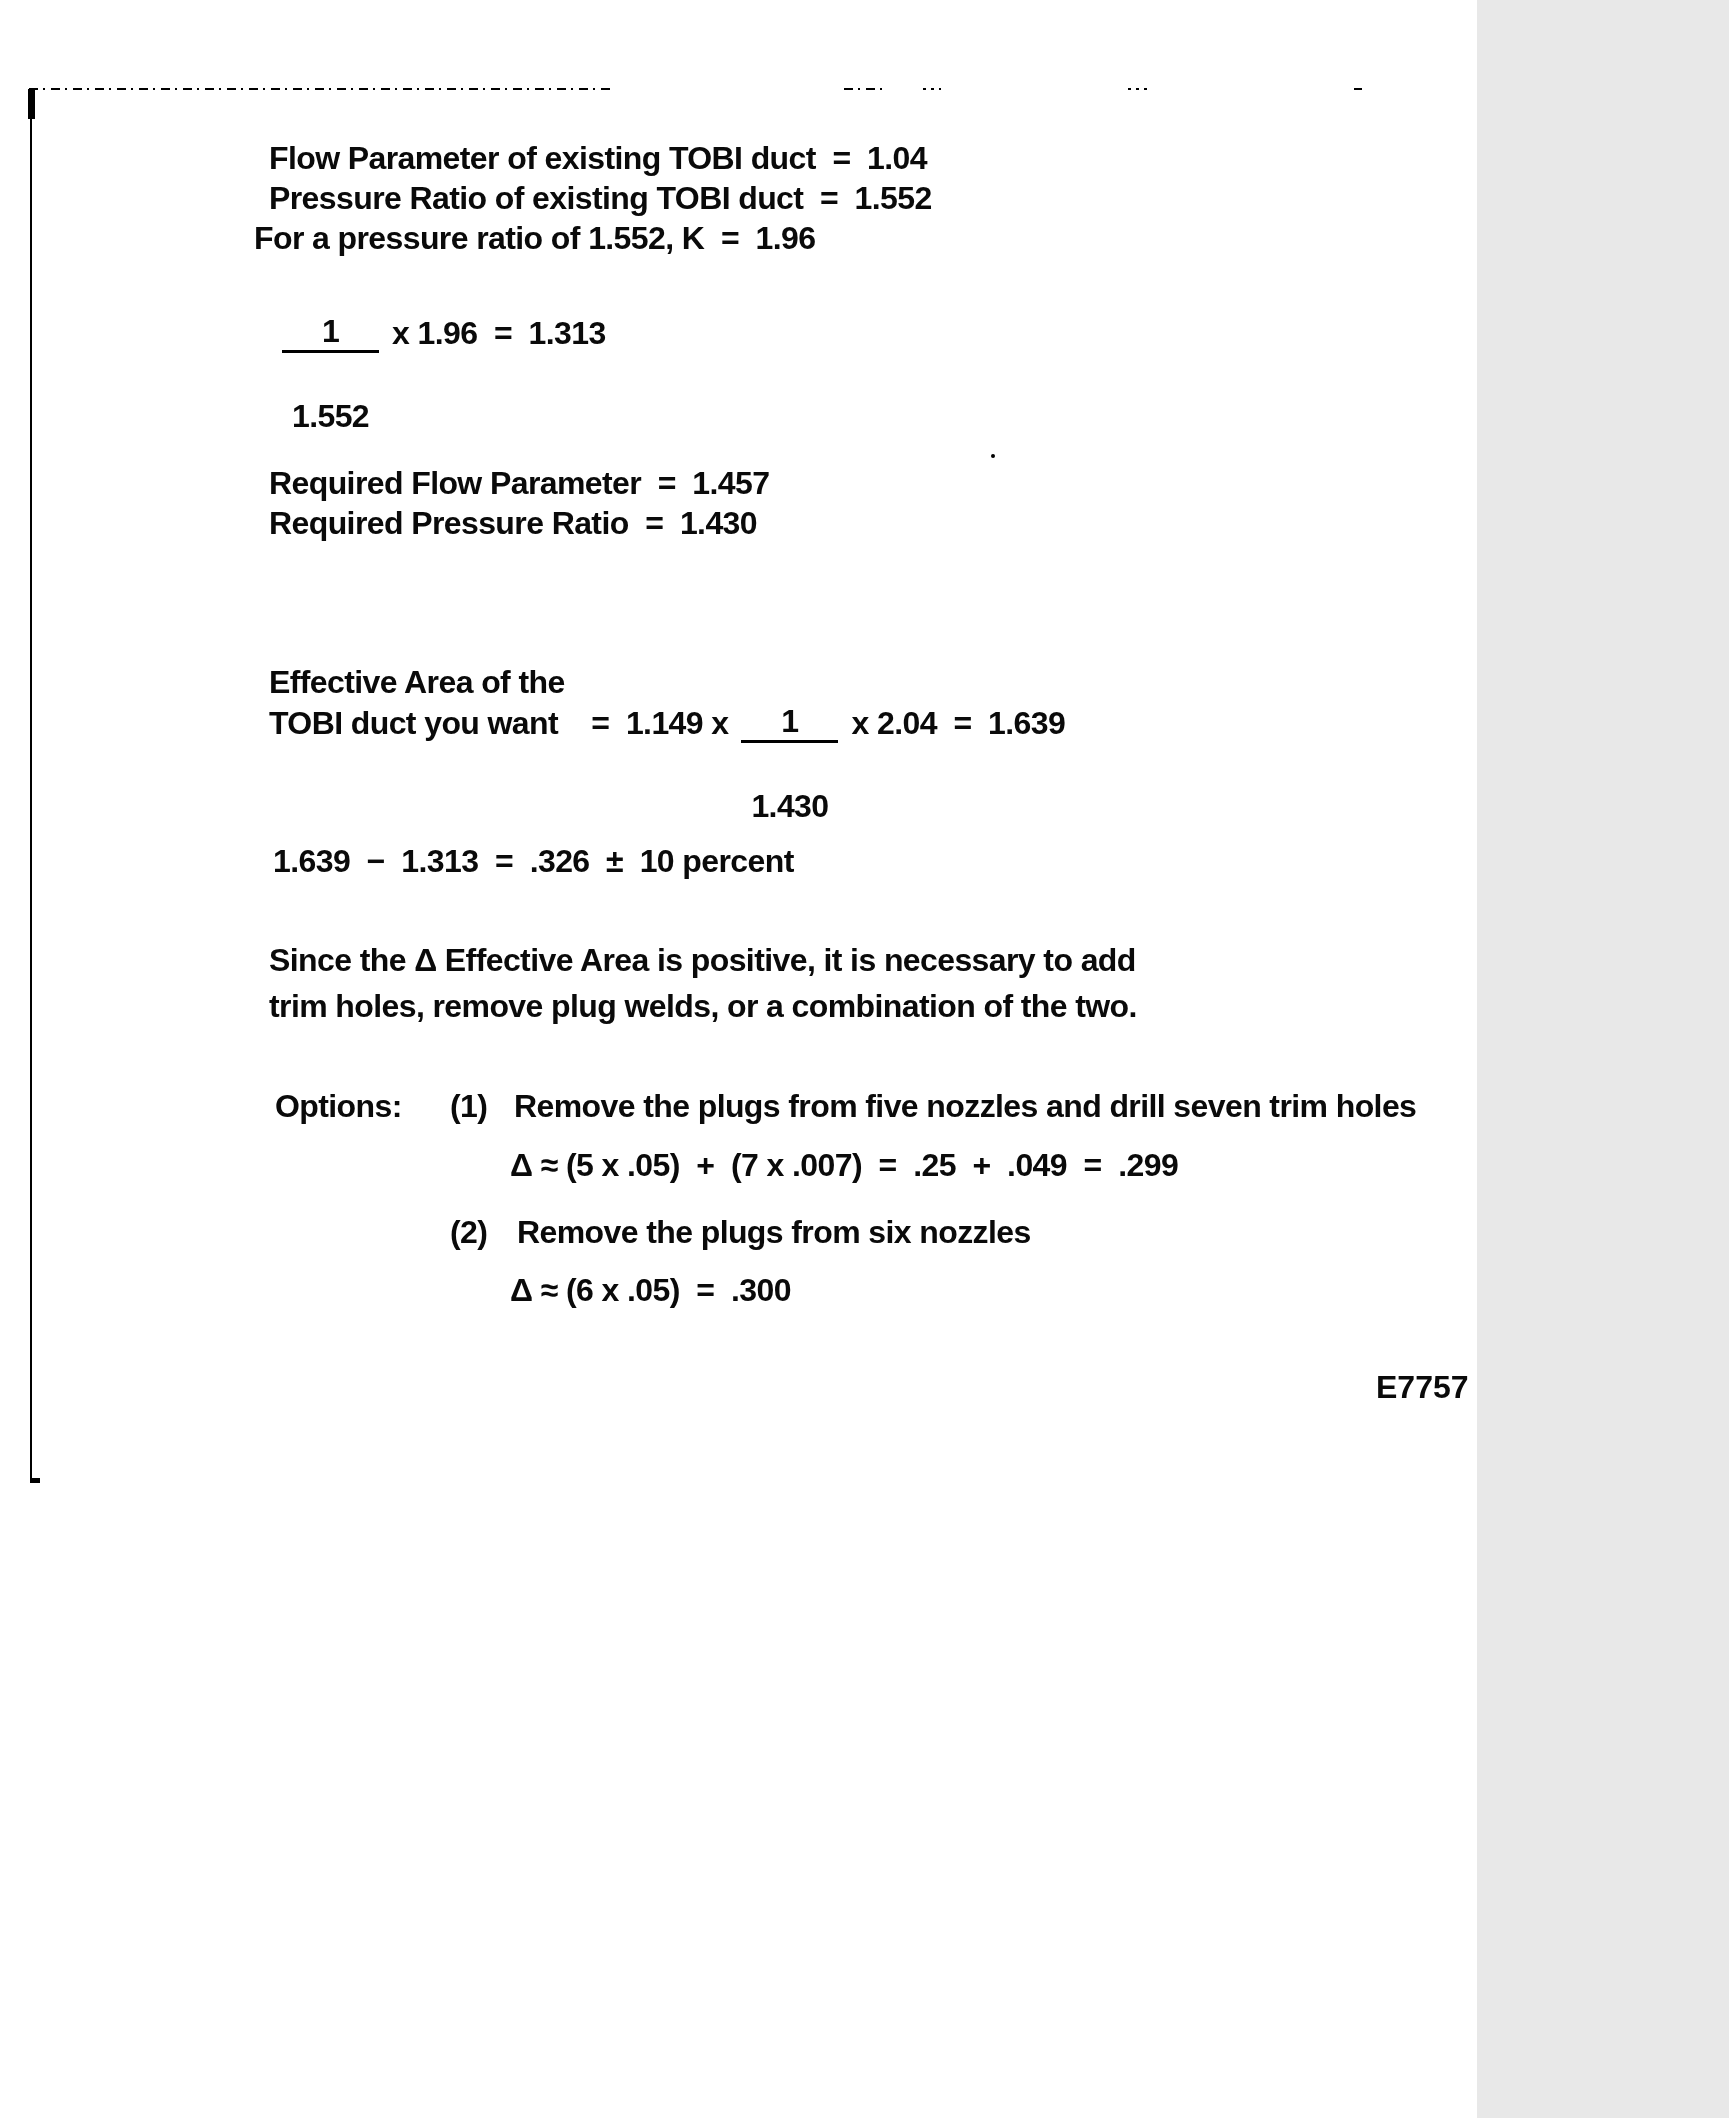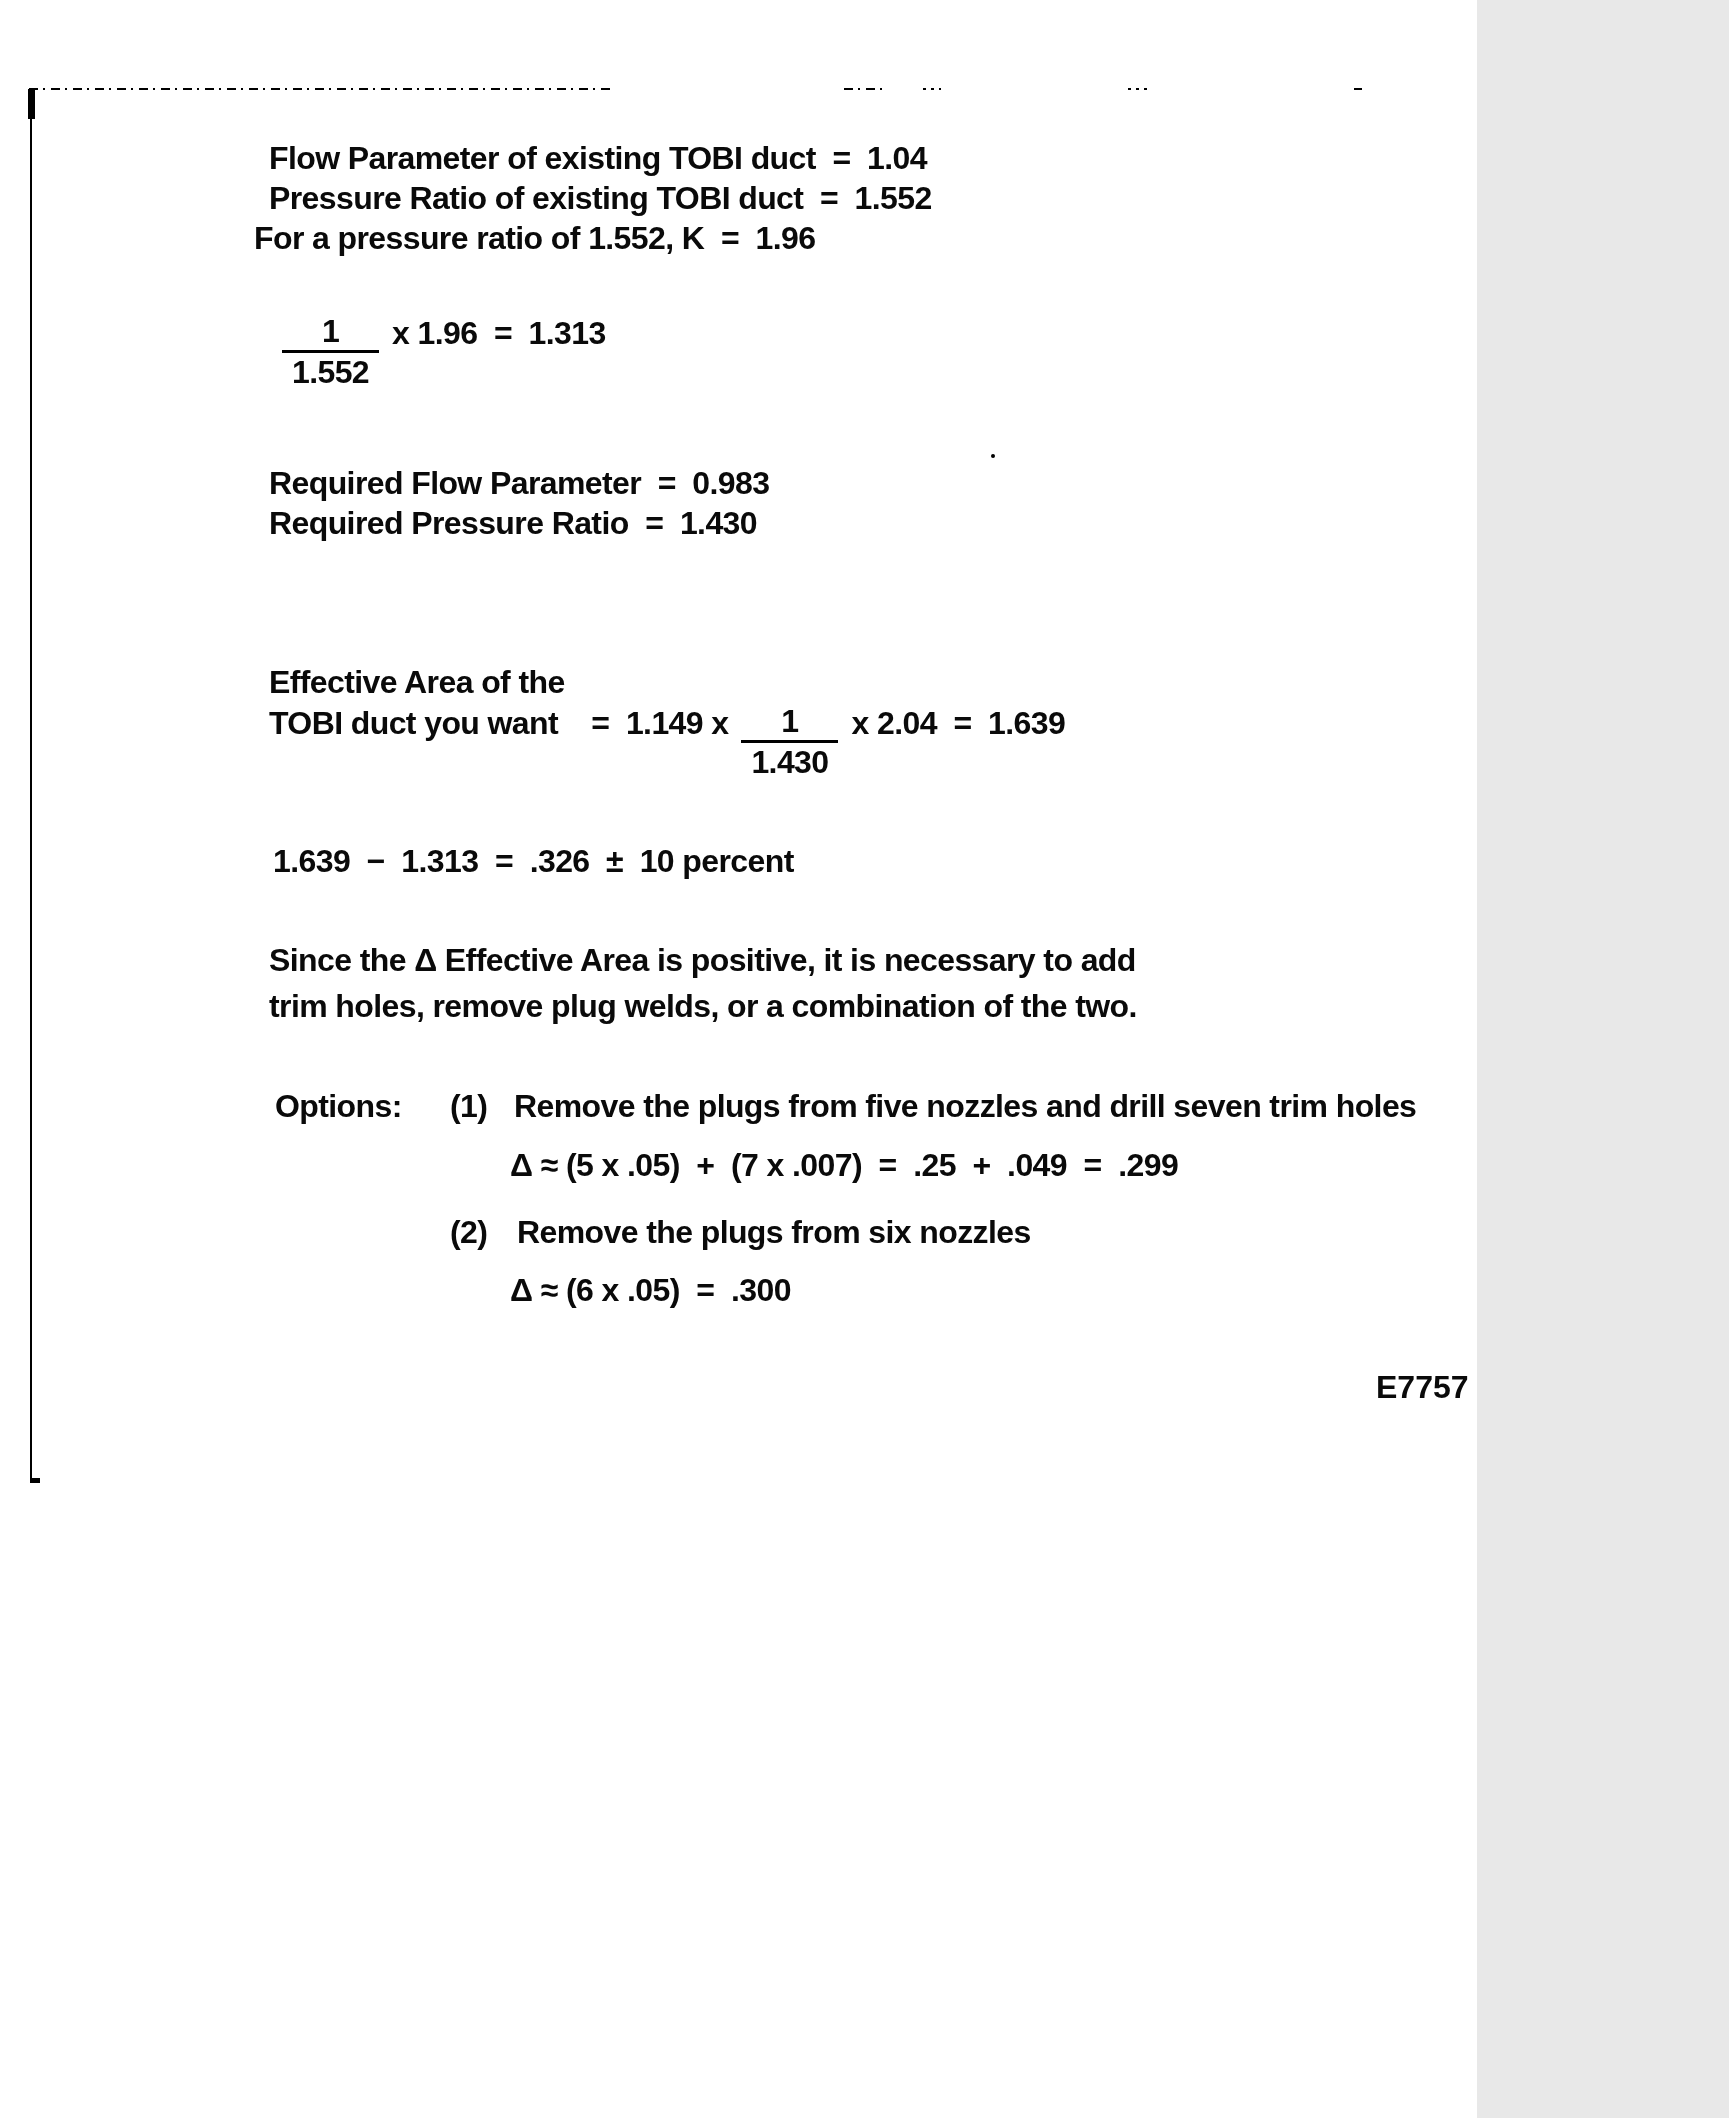--- a/index.html
+++ b/index.html
@@ -33,20 +33,21 @@
     text-align:center;
     border-bottom:3.2px solid #000;
     line-height:36px;
     padding-bottom:1.3px;
   }
   .frac .den{
     display:block;
     line-height:38px;
     padding-top:0;
     text-align:center;
+    margin-top:44px;
   }
   
   .hseg{position:absolute;height:1.9px;top:88px;}
   .dashdot{background:repeating-linear-gradient(90deg,#000 0 9px,transparent 9px 13.6px,#000 13.6px 16px,transparent 16px 22px);}
   .dots{background:repeating-linear-gradient(90deg,#000 0 3.2px,transparent 3.2px 7.8px);}
   .dash{background:#000;}
   .vline{position:absolute;left:30px;top:89px;width:1.9px;height:1393px;background:#000;}
   .vblob{position:absolute;left:28px;top:89px;width:6.5px;height:30px;background:#000;}
   .vfoot{position:absolute;left:30px;top:1478px;width:10.4px;height:4.5px;background:#000;}
   .speck{position:absolute;width:3.9px;height:3.9px;background:#000;border-radius:50%;}
@@ -72,21 +73,21 @@
   <div class="line" style="left:254px;top:218px;">For a pressure ratio of 1.552, K  =  1.96</div>
 
   <div class="line eq" style="left:269px;top:313px;">
     <span class="frac">
       <span class="num">1</span>
       <span class="den">1.552</span>
     </span>
     <span>x 1.96  =  1.313</span>
   </div>
 
-  <div class="line" style="left:269px;top:463px;">Required Flow Parameter  =  0.983</div>
+  <div class="line" style="left:269px;top:463px;">Required Flow Parameter  =  1.457</div>
   <div class="line" style="left:269px;top:503px;">Required Pressure Ratio  =  1.430</div>
 
   <div class="line" style="left:269px;top:662px;">Effective Area of the</div>
   <div class="line eq" style="left:269px;top:703px;">
     <span>TOBI duct you want    =  1.149 x</span>
     <span class="frac">
       <span class="num">1</span>
       <span class="den">1.430</span>
     </span>
     <span>x 2.04  =  1.639</span>

